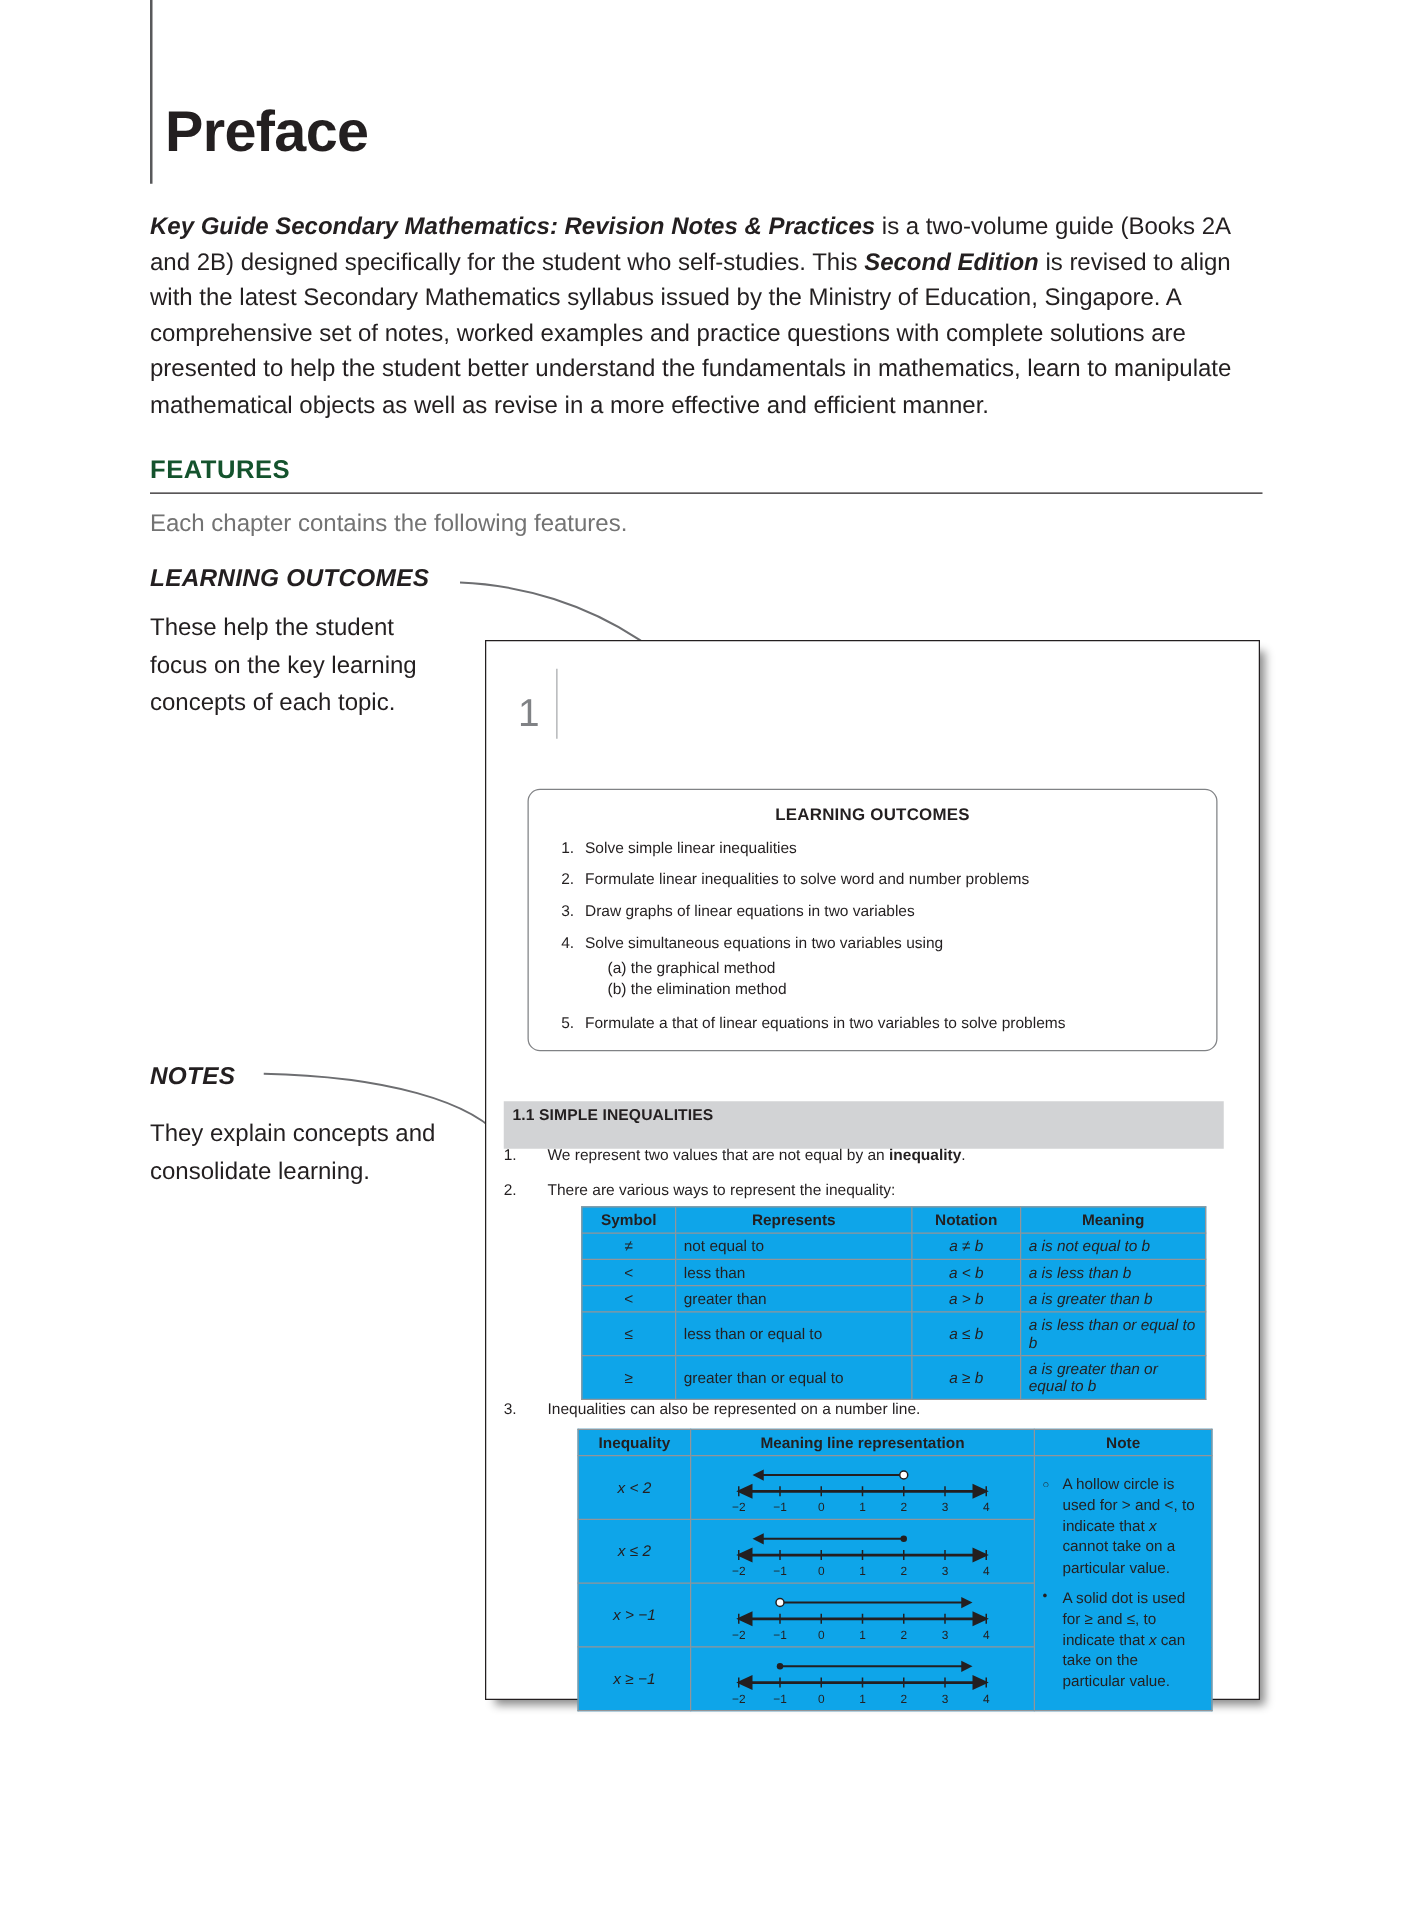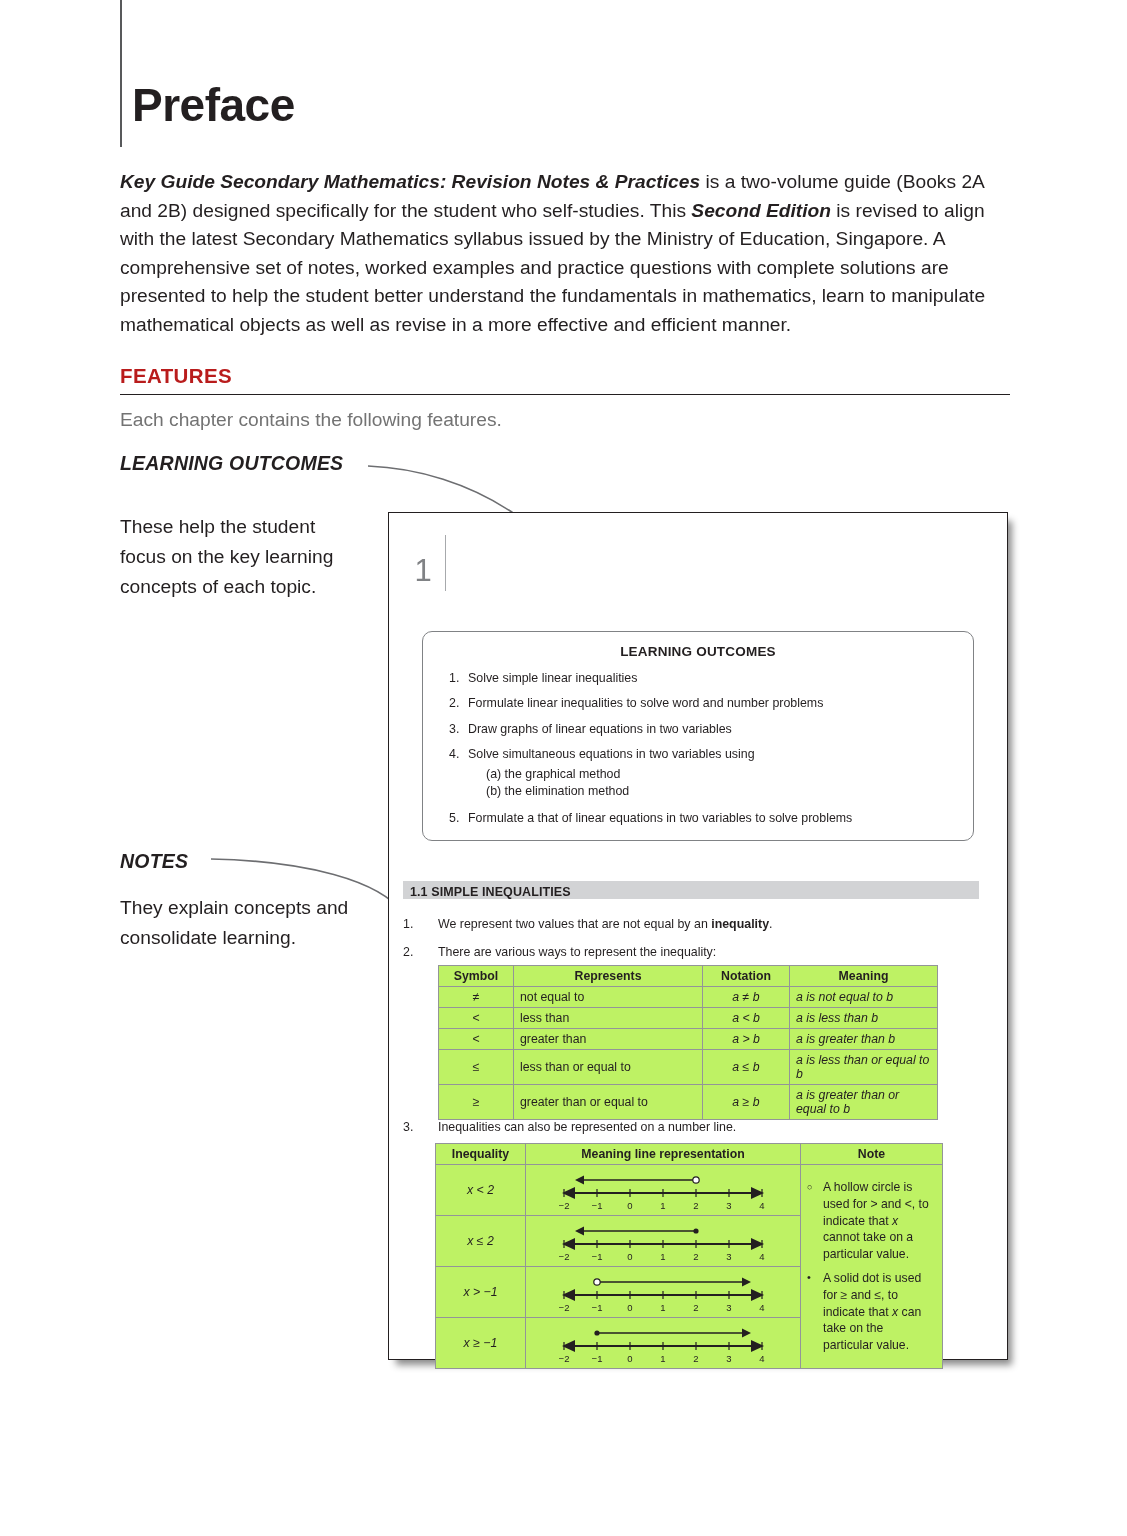--- a/index.html
+++ b/index.html
@@ -54,21 +54,21 @@
   #features-heading {
     position: absolute;
     left: 120px;
     top: 364px;
     width: 890px;
     font-size: 20.5px;
     font-weight: bold;
     letter-spacing: 0.4px;
     padding-bottom: 6px;
     border-bottom: 1.6px solid #231f20;
-    color: #b91c1c;
+    color: #14532d;
   }
   #features-intro {
     position: absolute;
     left: 120px;
     top: 409px;
     font-size: 19.2px;
     color: #737373;
   }
 
   
@@ -81,21 +81,21 @@
     color: #231f20;
     white-space: nowrap;
   }
   .callout-body {
     position: absolute;
     font-size: 19.2px;
     line-height: 30px;
     color: #231f20;
   }
   #lo-label  { left: 120px; top: 452px; }
-  #lo-body   { left: 120px; top: 512px; width: 240px; }
+  #lo-body   { left: 120px; top: 488px; width: 240px; }
   #notes-label { left: 120px; top: 850px; }
   #notes-body  { left: 120px; top: 893px; width: 240px; }
 
   
   #leaders {
     position: absolute;
     left: 0; top: 0;
     width: 1127px; height: 1536px;
     pointer-events: none;
   }
@@ -183,21 +183,21 @@
     padding-left: 59px;
   }
   .lo-sub div { white-space: nowrap; }
 
   
   #section-band {
     position: absolute;
     left: 14px;
     top: 368px;
     width: 576px;
-    height: 18px;
+    height: 38px;
     background: #d2d3d5;
     box-sizing: border-box;
   }
   #section-band span {
     position: absolute;
     left: 7px;
     top: 4px;
     font-size: 12.5px;
     font-weight: bold;
     color: #231f20;
@@ -215,21 +215,22 @@
   #note-1 { left: 14px; top: 404px; width: 560px; height: 16px; }
   #note-2 { left: 14px; top: 432px; width: 560px; height: 16px; }
   #note-3 { left: 14px; top: 607px; width: 560px; height: 16px; }
 
   
   table.doc-table {
     position: absolute;
     border-collapse: collapse;
     font-size: 12.3px;
     color: #231f20;
-    background: #bef264;
+    background: #0ea5e9;
+    margin-left: 27px;
   }
   table.doc-table th,
   table.doc-table td {
     border: 1px solid #939598;
     padding: 3px 6px;
     vertical-align: middle;
   }
   table.doc-table th {
     font-weight: bold;
     text-align: center;

